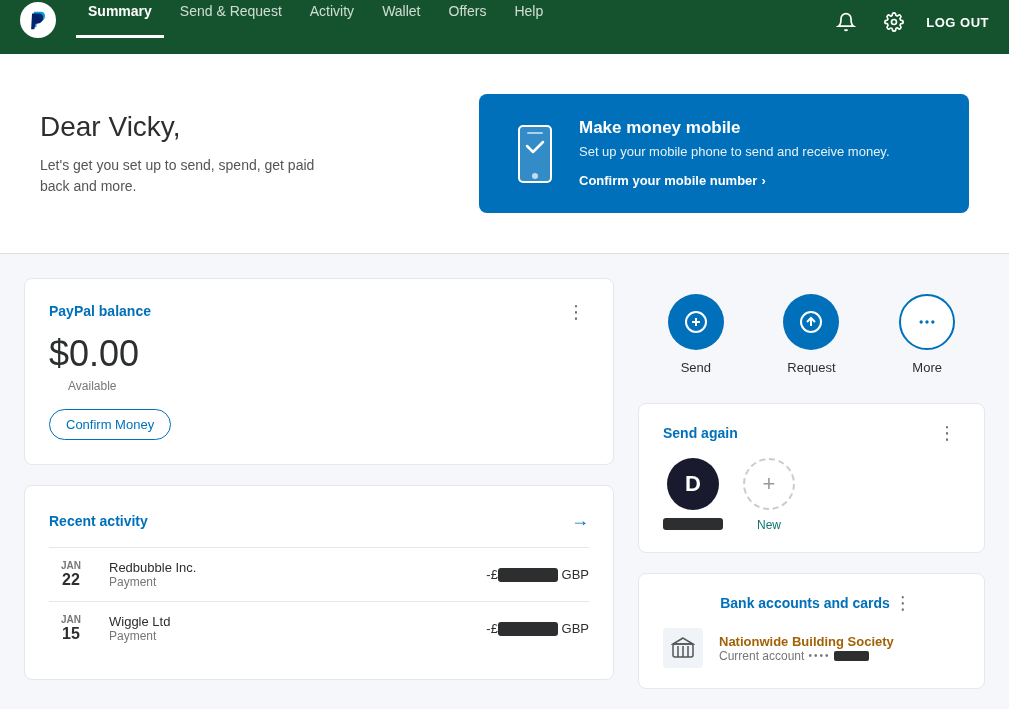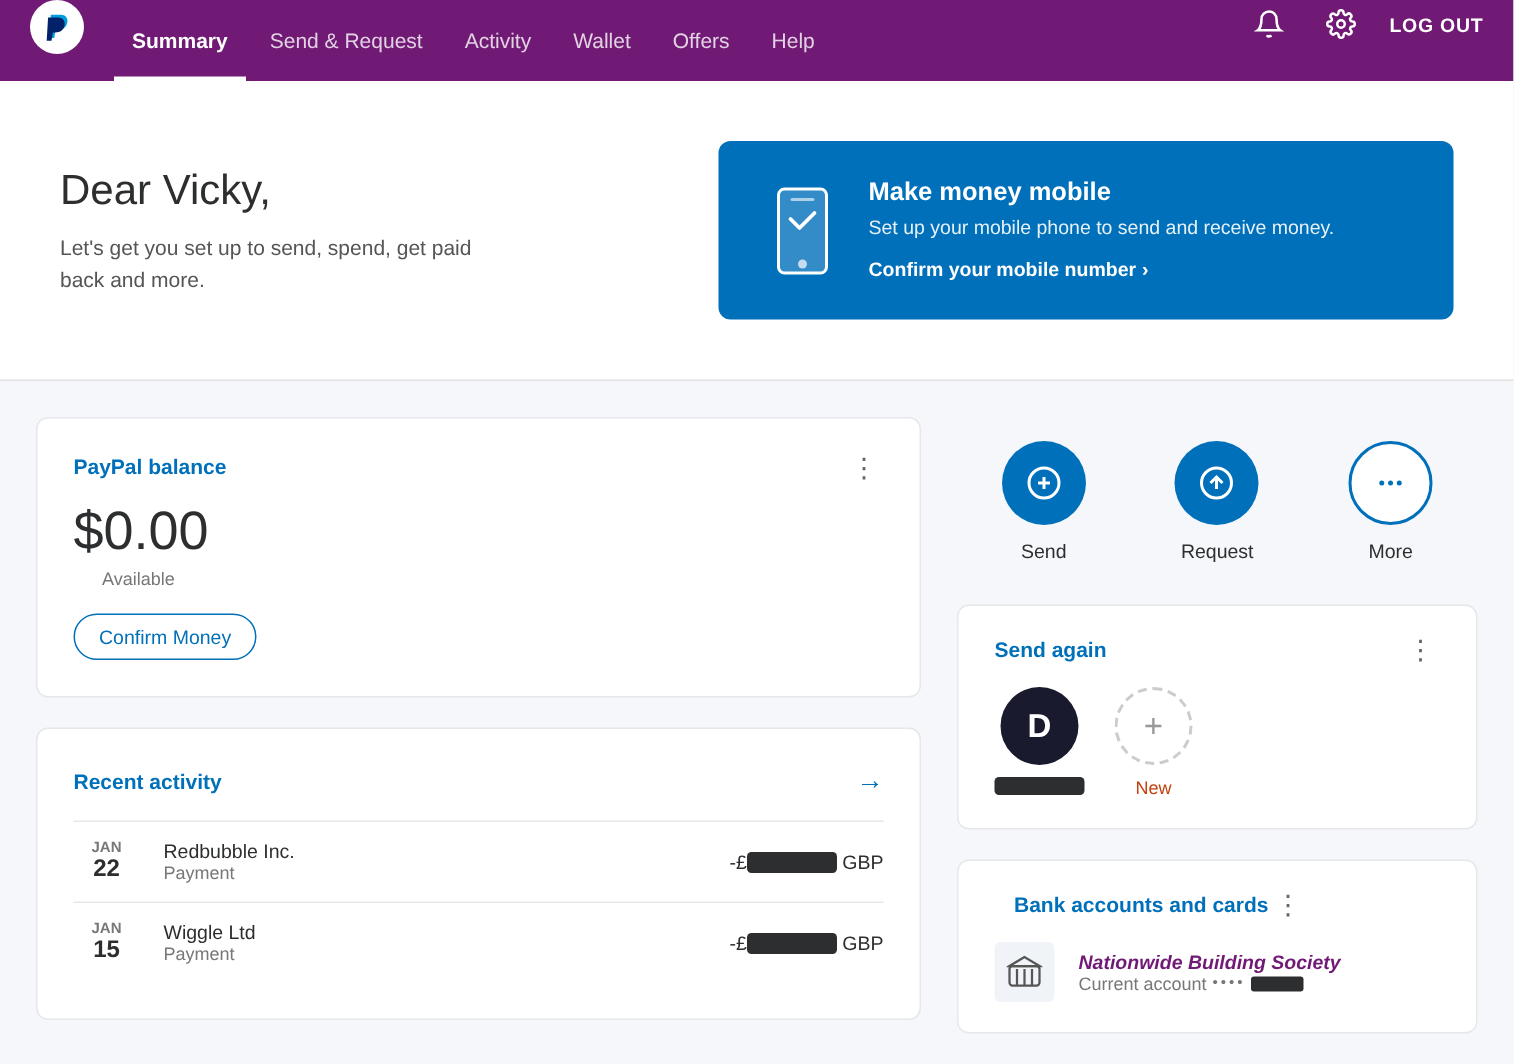--- a/index.html
+++ b/index.html
@@ -1,23 +1,23 @@
 <!DOCTYPE html>
 <html><head>
   <meta charset="utf-8">
   <style>
     * { margin: 0; padding: 0; box-sizing: border-box; }
     body { font-family: Arial, sans-serif; background: #f5f7fa; color: #333; width: 1009px; min-height: 709px; overflow-x: hidden; }
 
     
     .navbar {
-      background: #701a75;
-      display: flex;
-      align-items: flex-start;
-      padding: 0 20px;
+      background: #14532d;
+      display: flex;
+      align-items: flex-end;
+      padding: 16px 20px;
       height: 54px;
       position: relative;
     }
     .navbar-logo {
       width: 36px; height: 36px;
       background: white;
       border-radius: 50%;
       display: flex; align-items: center; justify-content: center;
       margin-right: 20px;
       flex-shrink: 0;
@@ -352,33 +352,33 @@
       border: 2px dashed #ccc;
       display: flex;
       align-items: center;
       justify-content: center;
       color: #999;
       font-size: 22px;
       cursor: pointer;
     }
     .new-label {
       font-size: 12px;
-      color: #c2410c;
+      color: #0f766e;
     }
 
     
     .bank-card {
       background: white;
       border-radius: 8px;
       padding: 20px 24px;
       border: 1px solid #e5e7ea;
     }
     .bank-header {
       display: flex;
-      justify-content: flex-start;
+      justify-content: center;
       align-items: center;
       margin-bottom: 16px;
       padding-left: 13px;
     }
     .bank-title {
       font-size: 14px;
       font-weight: 600;
       color: #0070ba;
     }
     .bank-item {
@@ -393,22 +393,21 @@
       display: flex;
       align-items: center;
       justify-content: center;
       color: #555;
       font-size: 18px;
       flex-shrink: 0;
     }
     .bank-info .bank-name {
       font-size: 13px;
       font-weight: 600;
-      color: #701a75;
-      font-style: italic;
+      color: #a16207;
     }
     .bank-info .bank-sub {
       font-size: 12px;
       color: #777;
       display: flex;
       align-items: center;
       gap: 4px;
     }
     .bank-dots {
       display: inline-block;

